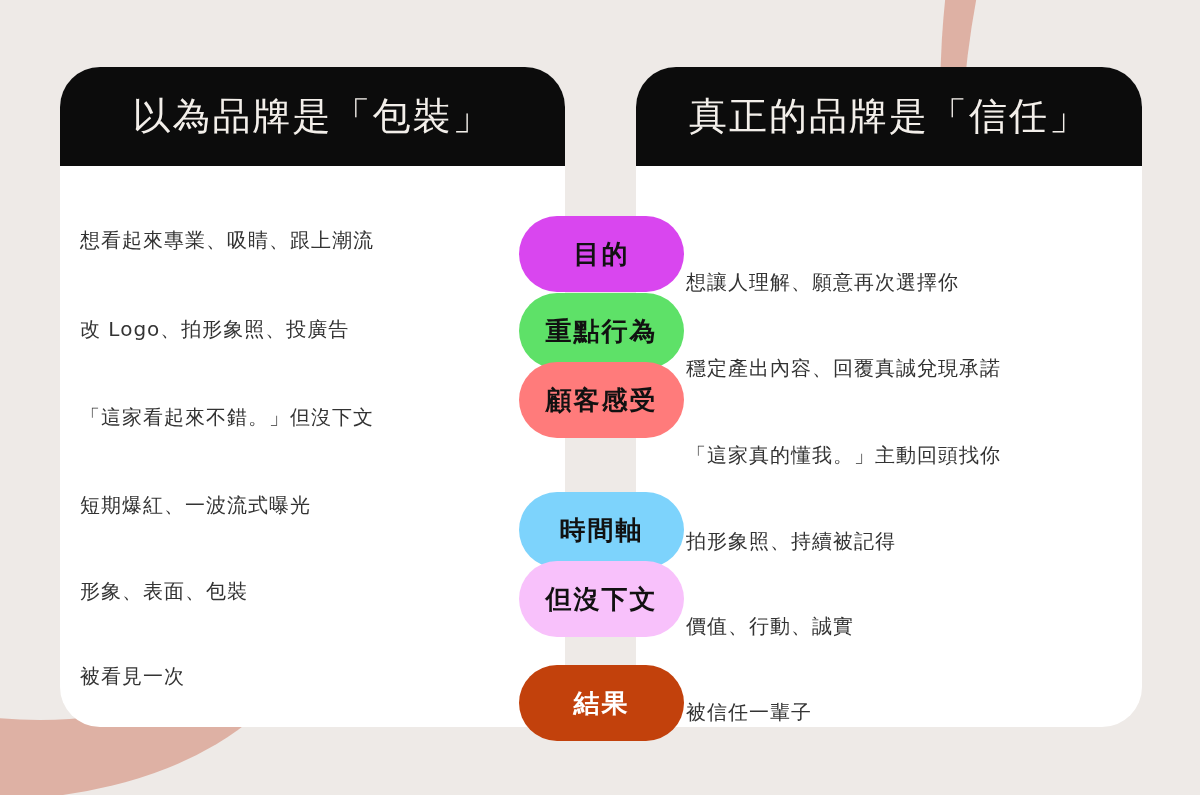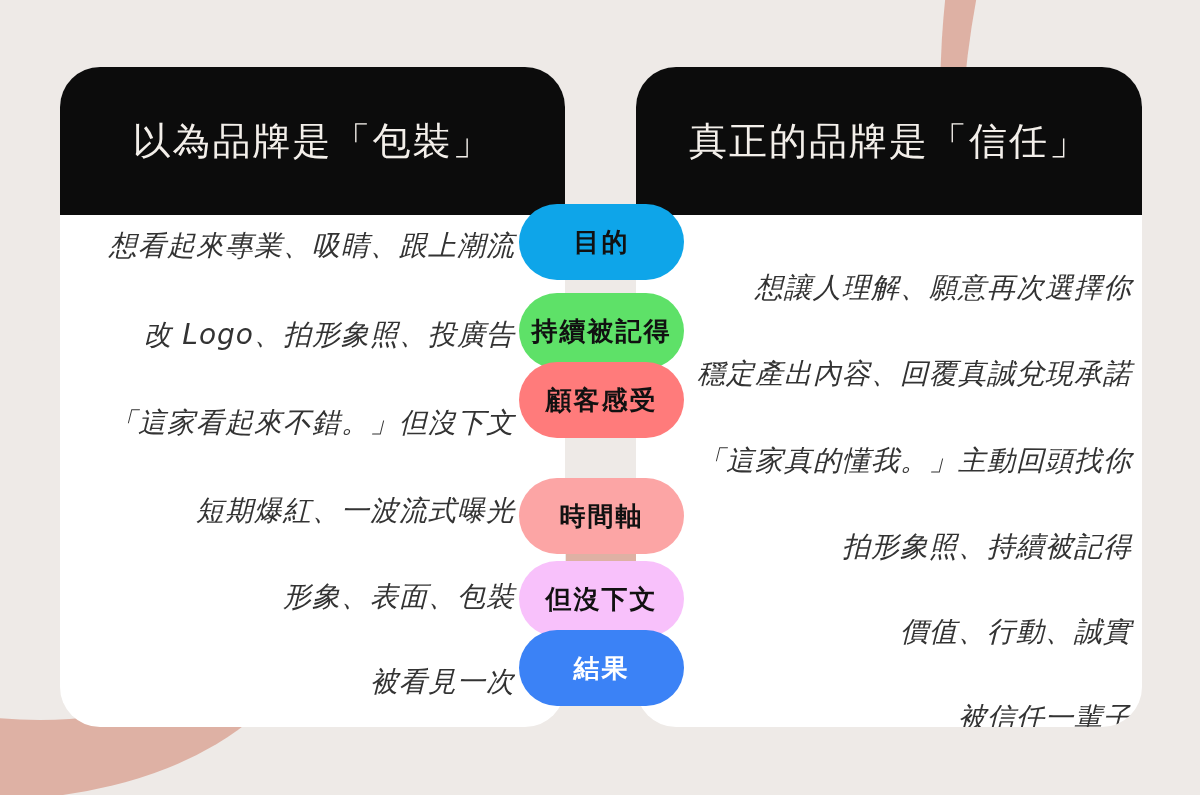--- a/index.html
+++ b/index.html
@@ -11,28 +11,28 @@
   .arc { position:absolute; border-radius:50%; }
   .arc-bl { left:-330px; top:420px; width:640px; height:380px; background:#DEB1A4; }
   .arc-bl-inner { left:-260px; top:340px; width:600px; height:380px; background:#EEEAE7; }
   .arc-tr { right:-520px; top:-520px; width:780px; height:1240px; background:#DEB1A4; }
   .arc-tr-inner { right:-560px; top:-460px; width:800px; height:1280px; background:#EEEAE7; }
 
   .card { position:absolute; top:67px; height:660px; background:#FFFFFF; border-radius:40px; overflow:hidden; }
   .card-left { left:60px; width:505px; }
   .card-right { left:636px; width:506px; }
   .card-header {
-    height:148px; background:#0C0C0C; color:#F3EFEA;
+    height:99px; background:#0C0C0C; color:#F3EFEA;
     display:flex; align-items:center; justify-content:center;
     font-size:38px; letter-spacing:2px;
   }
   .card-rows { position:absolute; top:128px; left:0; right:0; }
   .row-text {
-    position:absolute; left:0; right:0; text-align:right;
-    font-size:28px; color:#333333; letter-spacing:1px;font-style:italic;
+    position:absolute; left:0; right:0; text-align:left;
+    font-size:20px; color:#333333; letter-spacing:1px;
   }
   .card-left .row-text { padding-right:50px; left:20px; right:0; }
   .card-right .row-text { padding-left:50px; left:0; right:10px;margin-top:38px; }
 
   .strip { position:absolute; left:566px; width:70px; top:195px; height:532px; background:#EEEAE7; }
   .strip-accent { position:absolute; left:566px; width:70px; top:548px; height:15px; background:#DEB1A4; }
 
   .pill {
     position:absolute; left:519px; width:165px; height:76px; border-radius:38px;
     display:flex; align-items:center; justify-content:center;
@@ -67,18 +67,18 @@
     <div class="row-text" style="top:209px">「這家真的懂我。」主動回頭找你</div>
     <div class="row-text" style="top:295px">拍形象照、持續被記得</div>
     <div class="row-text" style="top:380px">價值、行動、誠實</div>
     <div class="row-text" style="top:466px">被信任一輩子</div>
   </div>
 </div>
 
 <div class="strip"></div>
 <div class="strip-accent"></div>
 
-<div class="pill" style="top:204px;background:#0ea5e9;color:#111">目的</div>
-<div class="pill" style="top:293px;background:#5EE168;color:#111">持續被記得</div>
+<div class="pill" style="top:216px;background:#d946ef;color:#111">目的</div>
+<div class="pill" style="top:293px;background:#5EE168;color:#111">重點行為</div>
 <div class="pill" style="top:362px;background:#FF7B7B;color:#111">顧客感受</div>
-<div class="pill" style="top:478px;background:#fca5a5;color:#111">時間軸</div>
+<div class="pill" style="top:492px;background:#7dd3fc;color:#111">時間軸</div>
 <div class="pill" style="top:561px;background:#F8C1FB;color:#111">但沒下文</div>
-<div class="pill" style="top:630px;background:#3b82f6;color:#FFFFFF">結果</div>
+<div class="pill" style="top:665px;background:#c2410c;color:#FFFFFF">結果</div>
 
 </body></html>

